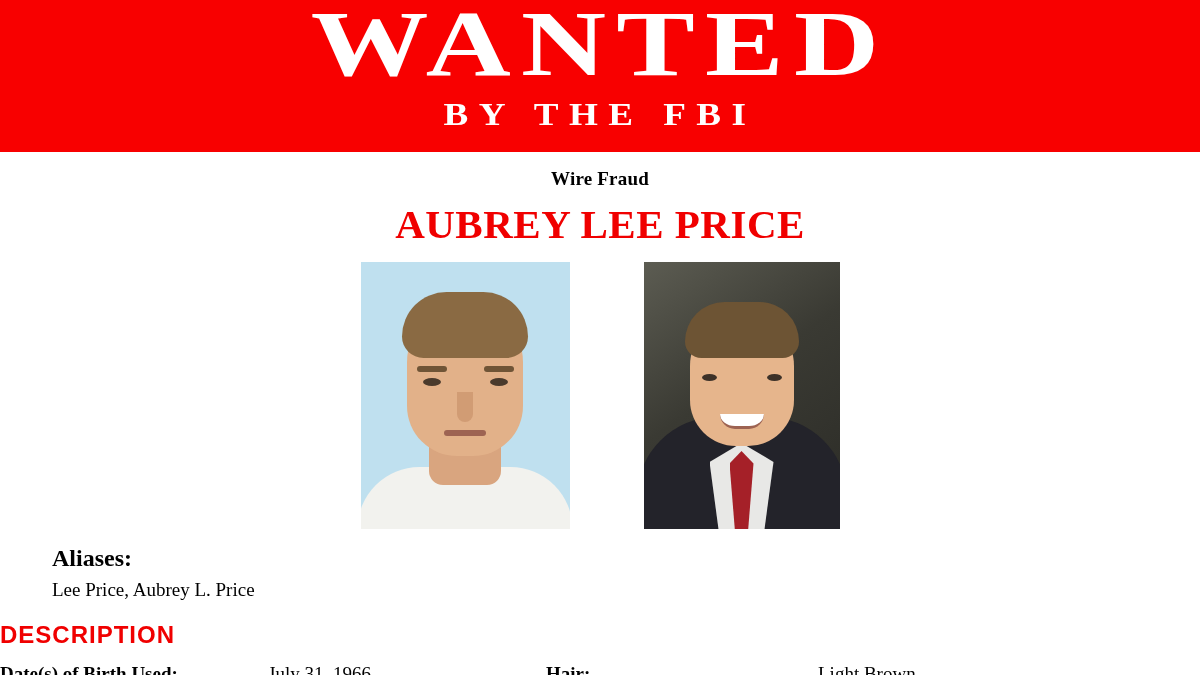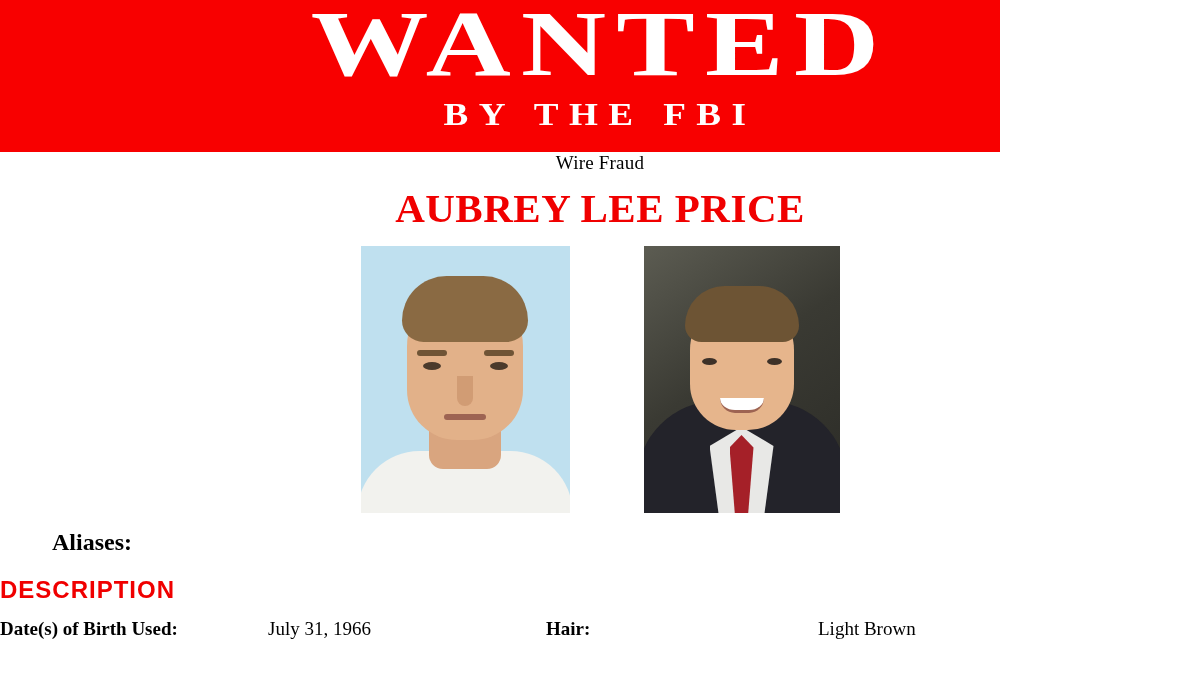--- a/index.html
+++ b/index.html
@@ -12,21 +12,21 @@
     height: 675px;
     overflow: hidden;
     font-family: "Liberation Serif", serif;
     color: #000;
     position: relative;
   }
 
   
   .banner {
     background: #f80000;
-    width: 1000px;
+    width: 1200px;
     height: 152px;
     position: relative;
     overflow: hidden;
   }
   .banner-wanted {
     position: absolute;
     top: -4px;
     left: 0;
     width: 1200px;
     text-align: center;
@@ -53,23 +53,23 @@
     letter-spacing: 9px;
     transform: scaleX(1.16);
     transform-origin: center top;
     white-space: nowrap;
   }
 
   
   .crime {
     text-align: center;
     font-family: "Liberation Serif", serif;
-    font-weight: normal;
+    font-weight: bold;
     font-size: 19px;
-    margin-top: 0;
+    margin-top: 16px;
     letter-spacing: 0.2px;
   }
   .subject-name {
     text-align: center;
     color: #f00000;
     font-family: "Liberation Serif", serif;
     font-weight: bold;
     font-size: 41px;
     margin-top: 10px;
     letter-spacing: 0.5px;
@@ -320,20 +320,21 @@
     <div class="pt-head"></div>
     <div class="pt-hair"></div>
     <div class="pt-eye-l"></div>
     <div class="pt-eye-r"></div>
     <div class="pt-smile"></div>
   </div>
 </div>
 
 <div class="aliases-block">
   <div class="aliases-label">Aliases:</div>
+  <div class="aliases-value">Lee Price, Aubrey L. Price</div>
 </div>
 
 <div class="description-heading">DESCRIPTION</div>
 
 <table class="desc-table">
   <tbody>
       <tr>
     <td class="dt-label">Date(s) of Birth Used:</td>
     <td class="dt-value">July 31, 1966</td>
     <td class="dt-label2">Hair:</td>

